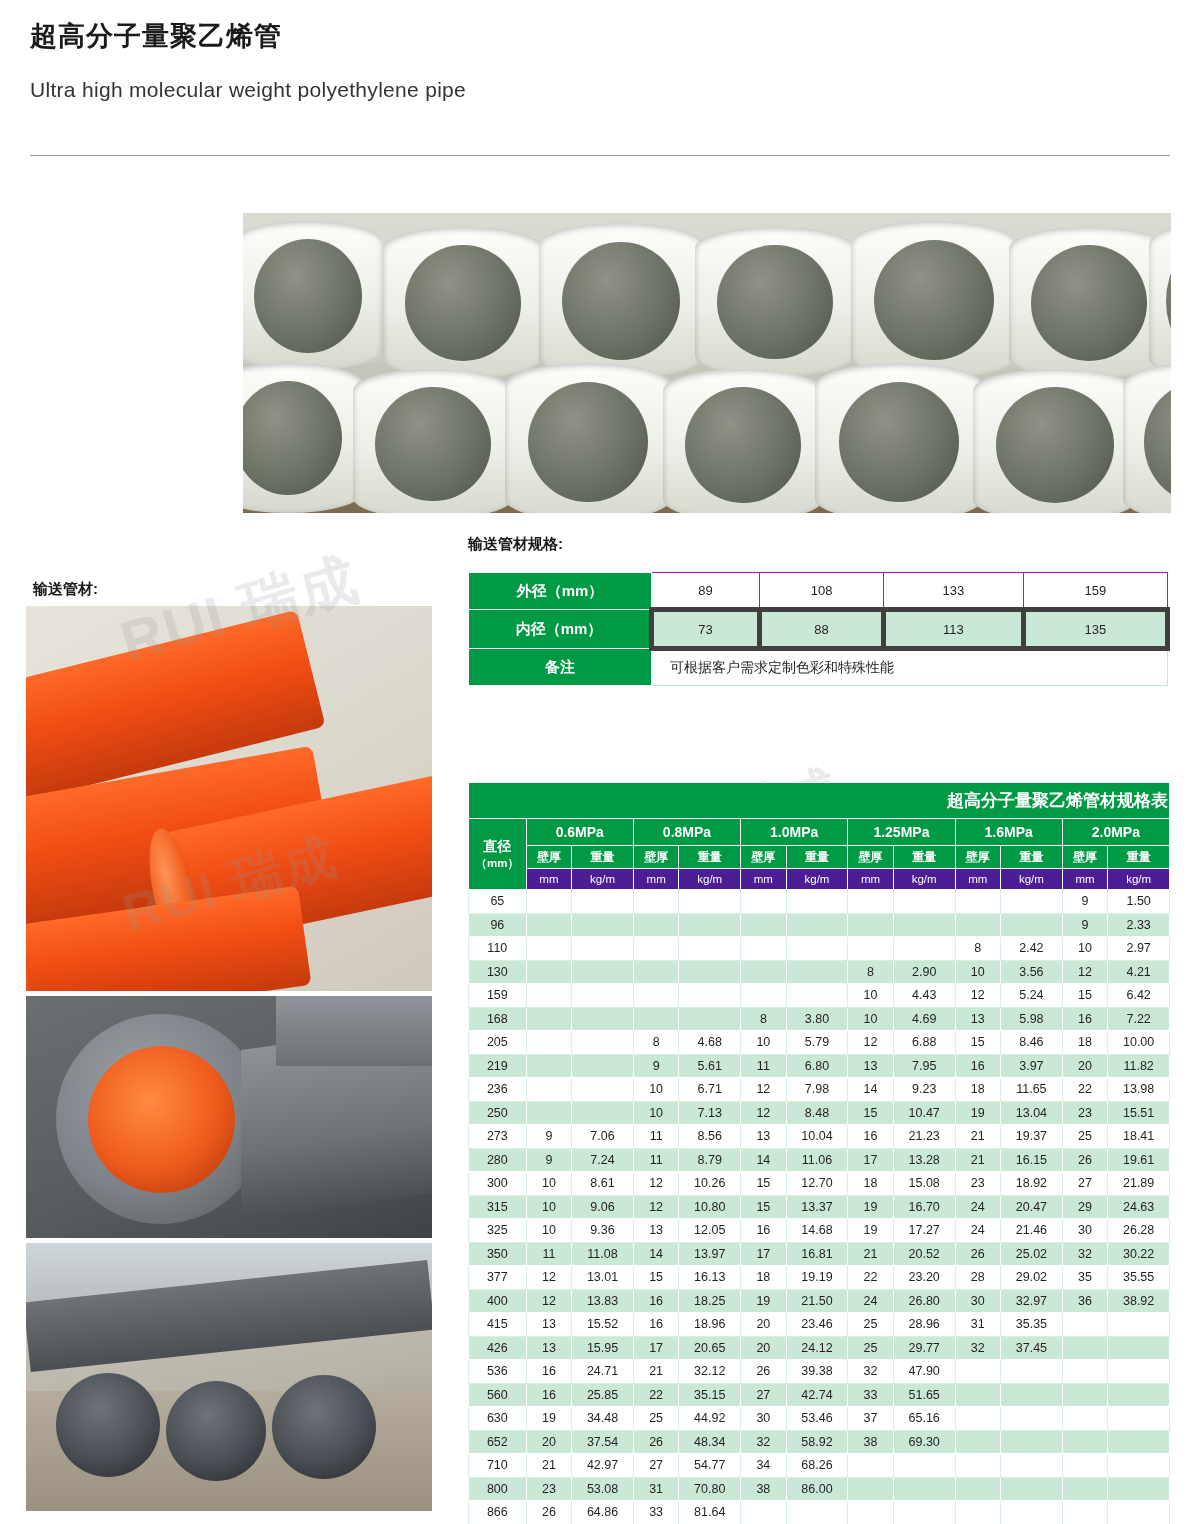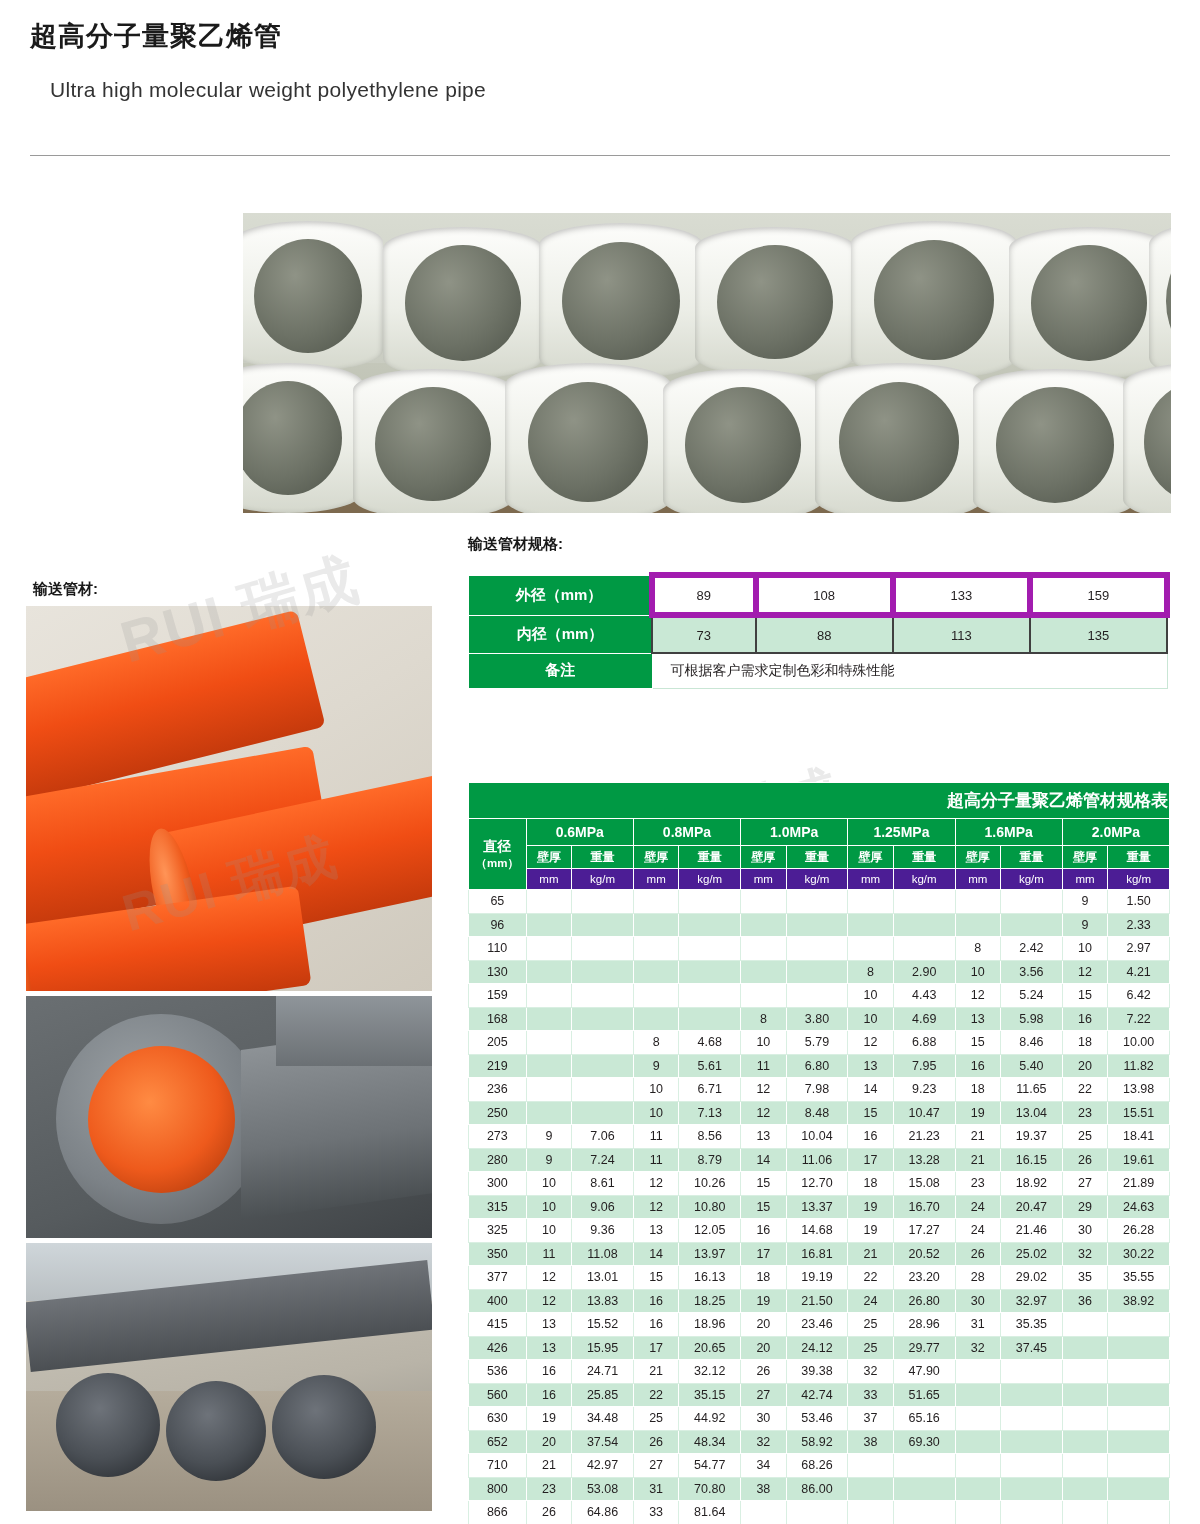--- a/index.html
+++ b/index.html
@@ -10,21 +10,21 @@
   }
   .page{position:relative;width:1200px;height:1524px;}
 
   
   .title-cn{
     position:absolute;left:30px;top:18px;
     font-size:27px;font-weight:bold;letter-spacing:1px;color:#1a1a1a;
   }
   .title-en{
     position:absolute;left:30px;top:78px;
-    font-size:21px;font-weight:400;color:#333;letter-spacing:.3px;margin-left:20px;
+    font-size:21px;font-weight:400;color:#333;letter-spacing:.3px;
   }
   .hr{
     position:absolute;left:30px;top:155px;width:1140px;height:1px;background:#9a9a9a;
   }
 
   
   .hero{
     position:absolute;left:243px;top:213px;width:928px;height:300px;
     overflow:hidden;background:#6f7a63;
   }
@@ -75,22 +75,22 @@
   .ground{position:absolute;left:0;bottom:0;width:406px;height:120px;background:linear-gradient(180deg,#b5ac9c 0%,#9b9181 100%);}
 
   
   .spec-label{
     position:absolute;left:468px;top:535px;font-size:15px;font-weight:bold;color:#1a1a1a;
   }
   table{border-collapse:collapse;font-size:13px;}
   .t1{position:absolute;left:468px;top:572px;width:702px;}
   .t1 td{border:1px solid #ffffff;height:32px;text-align:center;}
   .t1 .hd{background:#009944;color:#ffffff;font-weight:bold;width:178px;font-size:15px;}
-  .t1 .c-white{background:#ffffff;border:6px solid #a21caf;}
-  .t1 .c-mint{background:#c9e8d5;border:2px solid #404040;}
+  .t1 .c-white{background:#ffffff;border:1px solid #a21caf;}
+  .t1 .c-mint{background:#c9e8d5;border:5px solid #404040;}
   .t1 .note{background:#ffffff;border:1px solid #c9e6d5;text-align:left;padding-left:18px;font-size:14px;}
 
   
   .t2wrap{position:absolute;left:468px;top:782px;width:702px;}
   .t2 {width:702px;}
   .t2 .caption{
     background:#009944;color:#fff;font-weight:bold;font-size:17px;text-align:right;height:33px;
   }
   .t2 td,.t2 th{border:1px solid #ffffff;text-align:center;font-size:12.5px;}
   .t2 .grp{background:#009944;color:#fff;font-weight:bold;font-size:14px;height:24px;}
@@ -391,21 +391,21 @@
             <td class="dcol">219</td>
             <td></td>
             <td></td>
             <td>9</td>
             <td>5.61</td>
             <td>11</td>
             <td>6.80</td>
             <td>13</td>
             <td>7.95</td>
             <td>16</td>
-            <td>5.40</td>
+            <td>3.97</td>
             <td>20</td>
             <td>11.82</td>
           </tr>
           <tr class="rw">
             <td class="dcol">236</td>
             <td></td>
             <td></td>
             <td>10</td>
             <td>6.71</td>
             <td>12</td>

